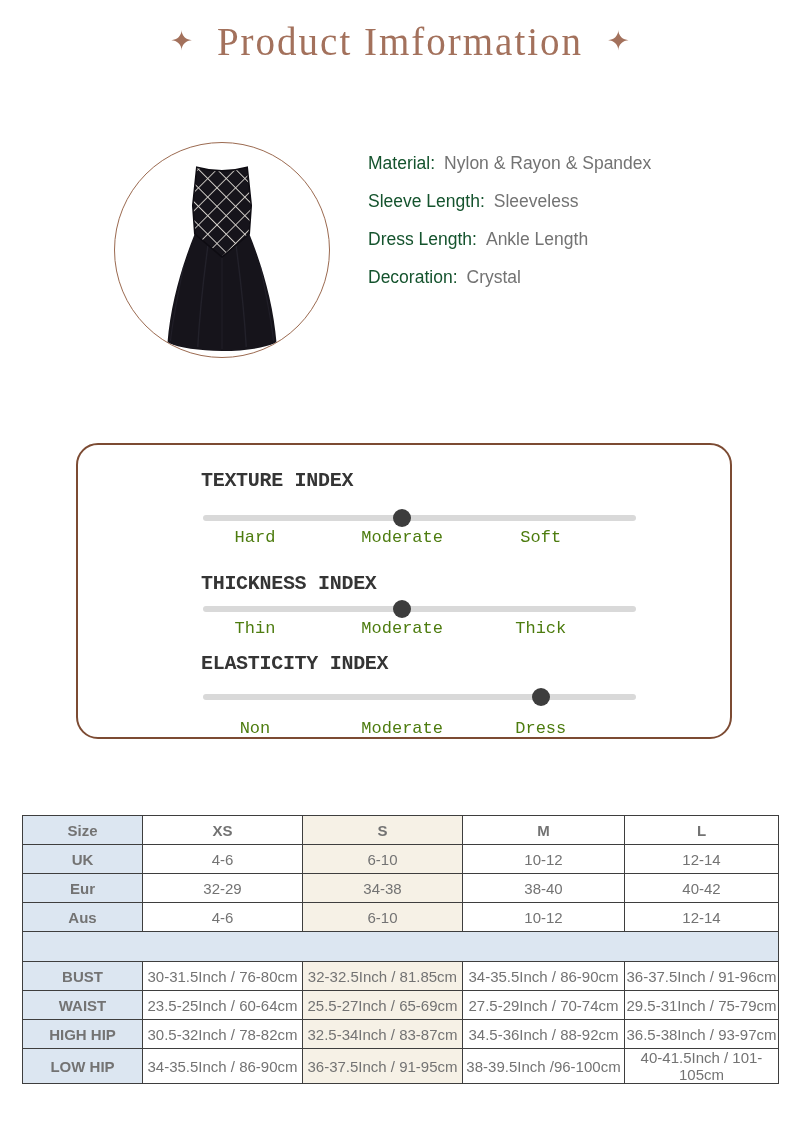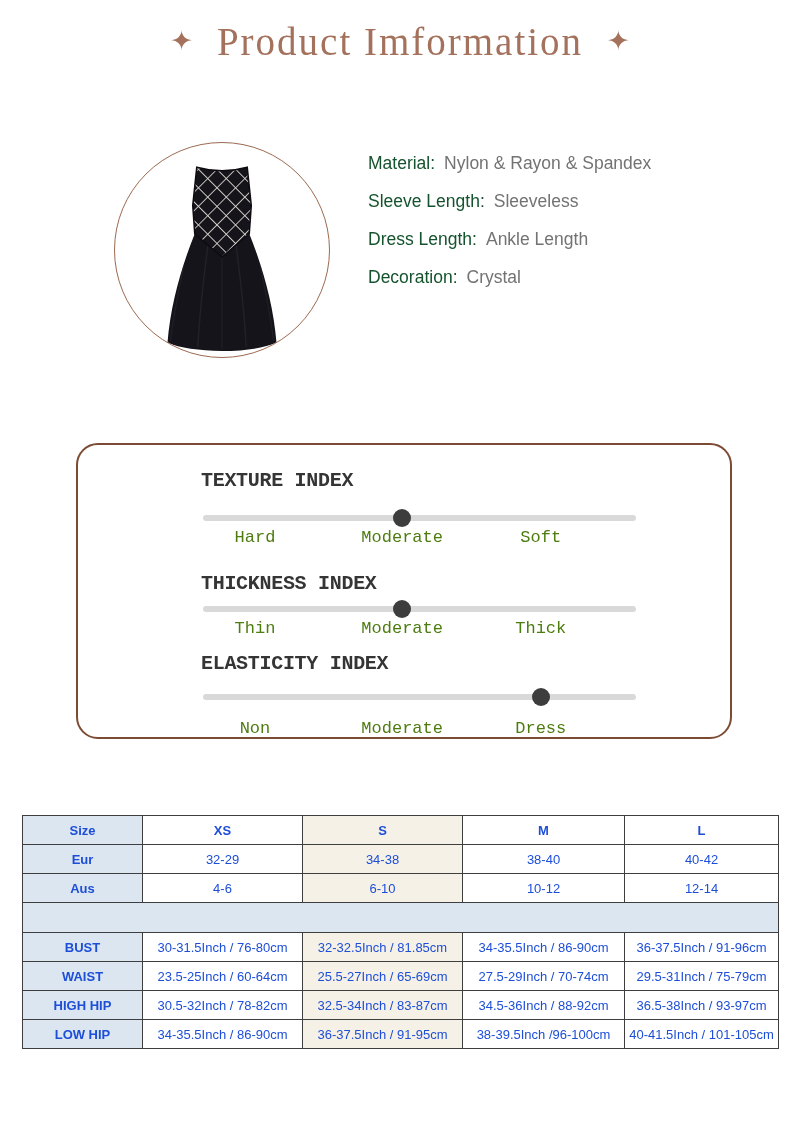--- a/index.html
+++ b/index.html
@@ -53,21 +53,21 @@
     white-space:nowrap;line-height:24px;
   }
   .sl-0{left:12%;} .sl-1{left:46%;} .sl-2{left:78%;}
   .it-0{top:24px;} .st-0{top:63px;} .ll-0{top:81px;}
   .it-1{top:115px;margin-top:12px;} .st-1{top:154px;} .ll-1{top:172px;}
   .it-2{top:207px;} .st-2{top:242px;} .ll-2{top:260px;margin-top:12px;}
   
   table.size-table{
     position:absolute;left:22px;top:815px;width:756px;
     border-collapse:collapse;table-layout:fixed;
-    font-size:13px;color:#1d4ed8;
+    font-size:15px;color:#737373;
   }
   .size-table td,.size-table th{
     border:1px solid #3e3e3e;height:28px;text-align:center;
     vertical-align:middle;padding:0;background:#ffffff;
     font-weight:normal;overflow:hidden;
   }
   .size-table .c-label{background:#dce6f1;font-weight:bold;}
   .size-table .c-cream{background:#f6f1e6;}
   .size-table .hdr{font-weight:bold;}
   .size-table .spacer-cell{background:#dce6f1;height:29px;}
@@ -164,20 +164,27 @@
   </colgroup>
   <tbody>
     <tr>
       <th class="c-label">Size</th>
       <th class="hdr">XS</th>
       <th class="hdr c-cream">S</th>
       <th class="hdr">M</th>
       <th class="hdr">L</th>
     </tr>
     <tr>
+      <td class="c-label">UK</td>
+      <td>4-6</td>
+      <td class="c-cream">6-10</td>
+      <td>10-12</td>
+      <td>12-14</td>
+    </tr>
+    <tr>
       <td class="c-label">Eur</td>
       <td>32-29</td>
       <td class="c-cream">34-38</td>
       <td>38-40</td>
       <td>40-42</td>
     </tr>
     <tr>
       <td class="c-label">Aus</td>
       <td>4-6</td>
       <td class="c-cream">6-10</td>

